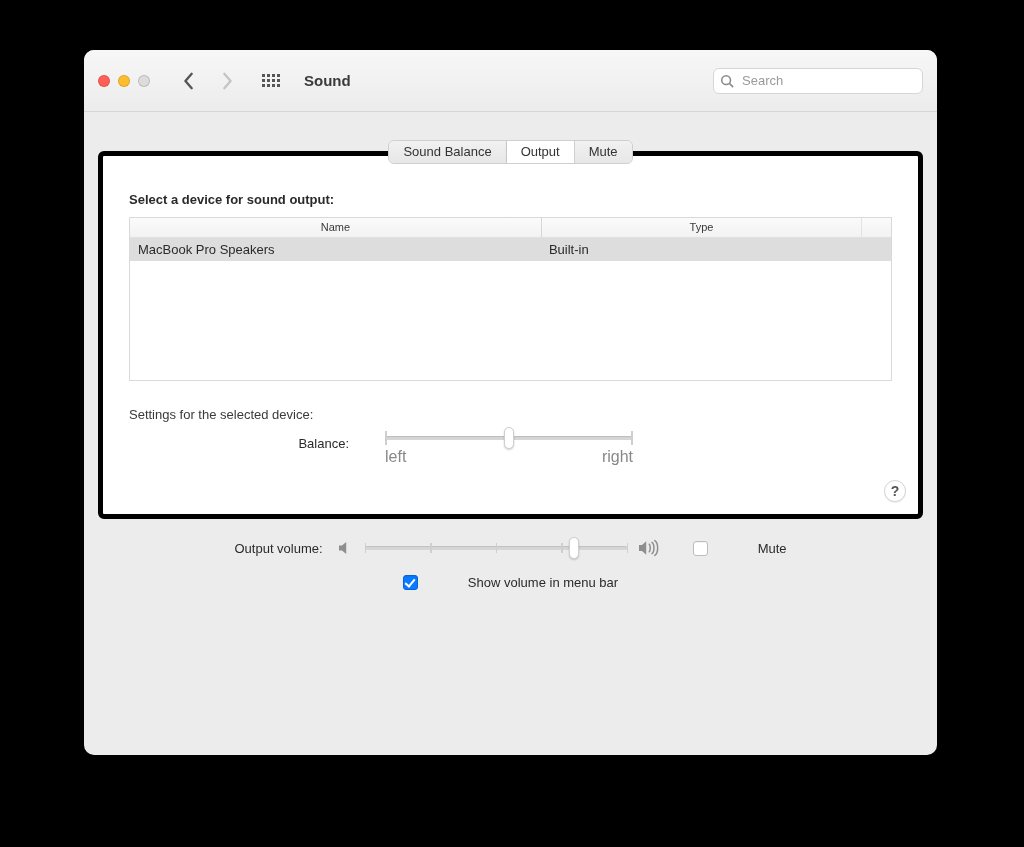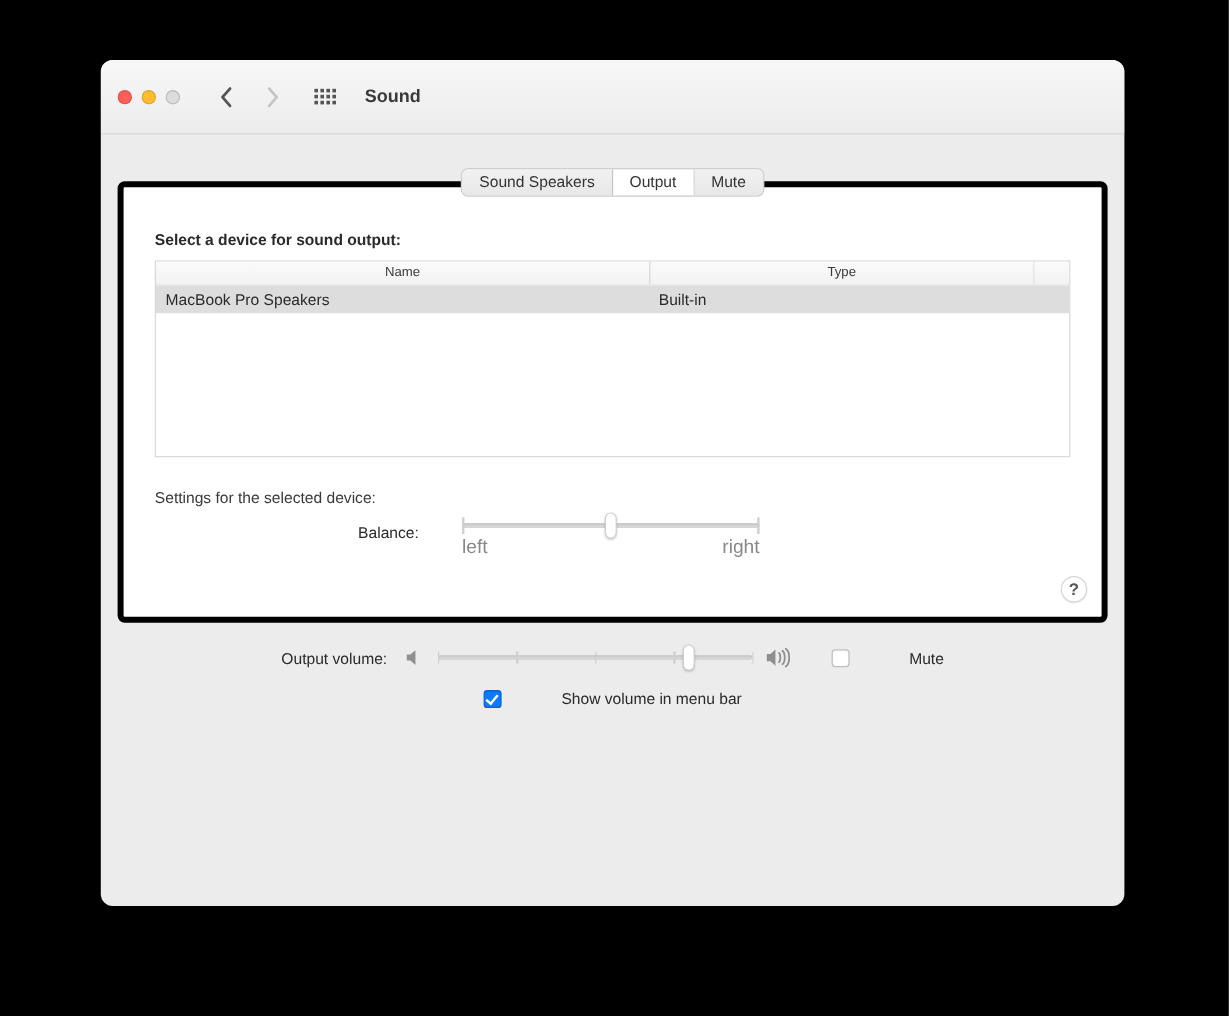--- a/index.html
+++ b/index.html
@@ -357,27 +357,36 @@
       <span></span>
         <span></span>
         <span></span>
         <span></span>
     </div>
 
     <div class="window-title">Sound</div>
 
     <div class="spacer"></div>
 
+    <div class="search-wrap">
+      <span class="search-icon">
+        <svg viewBox="0 0 16 16" fill="none" stroke="currentColor" stroke-width="1.8">
+          <circle cx="7" cy="7" r="5"></circle>
+          <line x1="11" y1="11" x2="15" y2="15"></line>
+        </svg>
+      </span>
+      <input class="search-input" type="text" placeholder="Search" style="">
+    </div>
   </div>
 
   <div class="content">
 
     <div class="tabs-wrap">
       <div class="tabs">
-        <div class="tab">Sound Speakers</div>
+        <div class="tab">Sound Balance</div>
         <div class="tab selected">Output</div>
         <div class="tab">Mute</div>
       </div>
     </div>
 
     <div class="inset-panel">
 
       <div class="section-heading">Select a device for sound output:</div>
 
       <div class="device-table">

